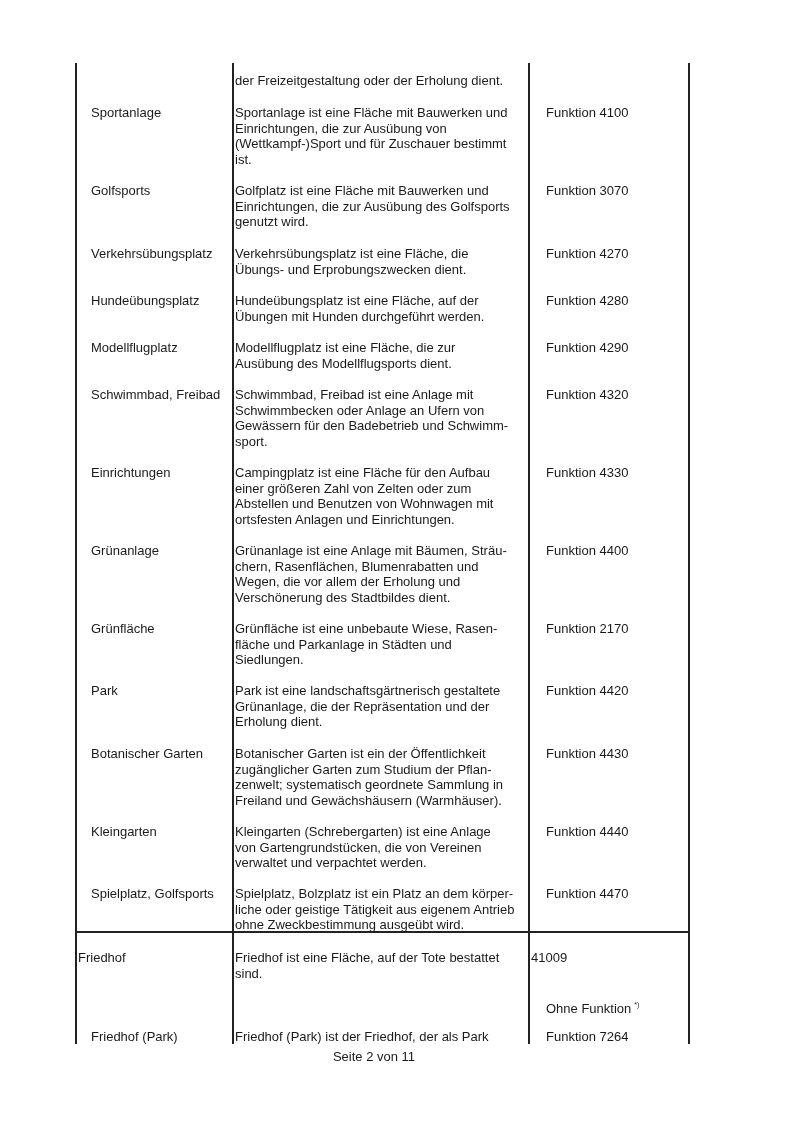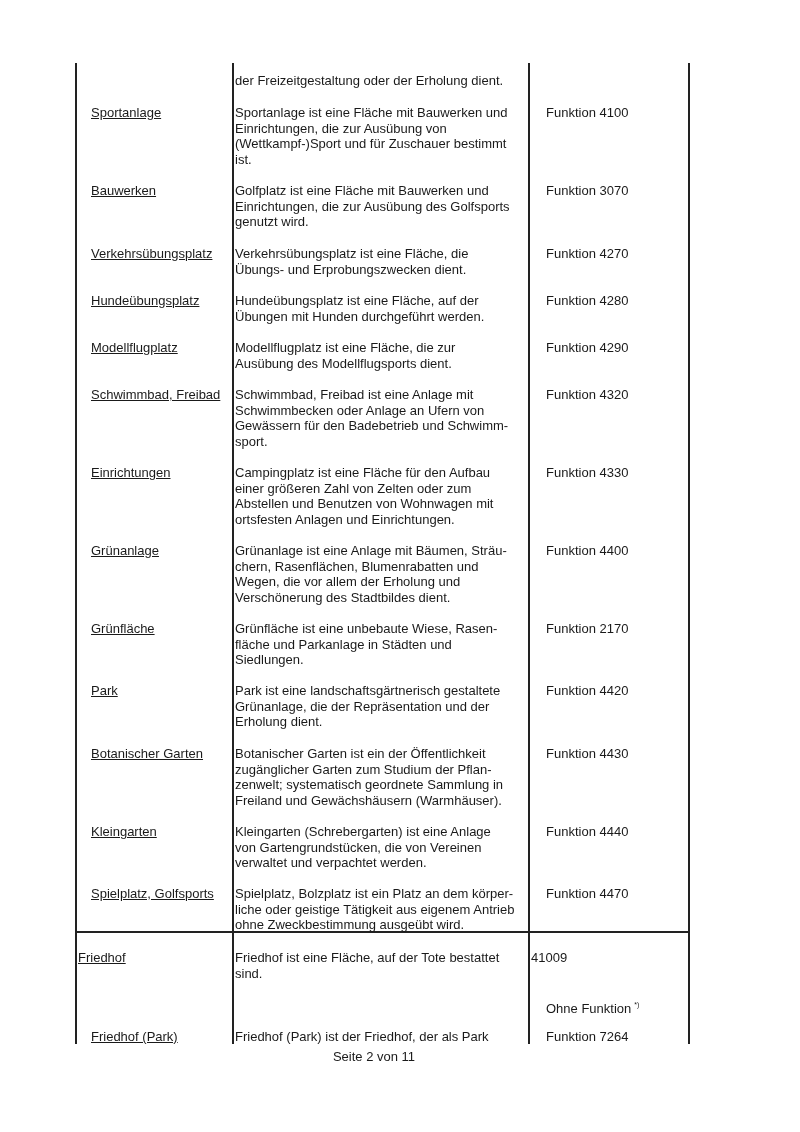--- a/index.html
+++ b/index.html
@@ -2,21 +2,21 @@
 <html><head>
 <meta charset="utf-8">
 <style>
   html, body { margin: 0; padding: 0; background: #ffffff; }
   body { width: 800px; height: 1132px; position: relative; overflow: hidden;
          font-family: "Liberation Sans", sans-serif; color: #1a1a1a; font-size: 13px; }
   .vline { position: absolute; background: #222; width: 1.5px; }
   .hline { position: absolute; background: #222; height: 1.6px; }
   .row { position: absolute; left: 0; width: 800px; }
   .cell { position: absolute; top: 9px; line-height: 15.6px; white-space: pre-line; }
-  .c-name { left: 91px; width: 140px; text-decoration: underline; }
+  .c-name { left: 91px; width: 140px; }
   .c-name.top { left: 78px; }
   .c-desc { left: 235px; width: 290px; }
   .c-code { left: 546px; width: 140px; }
   .c-code.top { left: 531px; }
   sup { font-size: 7px; vertical-align: 6px; margin-left: 3px; }
   .footer { position: absolute; top: 1049px; left: 0; width: 748px; text-align: center; font-size: 13px; }
 </style>
 </head>
 <body>
 
@@ -34,21 +34,21 @@
     </div>
     <div class="row" style="top: 96px;">
       <div class="cell c-name">Sportanlage</div>
       <div class="cell c-desc">Sportanlage ist eine Fläche mit Bauwerken und
 Einrichtungen, die zur Ausübung von
 (Wettkampf-)Sport und für Zuschauer bestimmt
 ist.</div>
       <div class="cell c-code"><span>Funktion 4100</span></div>
     </div>
     <div class="row" style="top: 174px;">
-      <div class="cell c-name">Bauwerken</div>
+      <div class="cell c-name">Golfsports</div>
       <div class="cell c-desc">Golfplatz ist eine Fläche mit Bauwerken und
 Einrichtungen, die zur Ausübung des Golfsports
 genutzt wird.</div>
       <div class="cell c-code"><span>Funktion 3070</span></div>
     </div>
     <div class="row" style="top: 237px;">
       <div class="cell c-name">Verkehrsübungsplatz</div>
       <div class="cell c-desc">Verkehrsübungsplatz ist eine Fläche, die
 Übungs- und Erprobungszwecken dient.</div>
       <div class="cell c-code"><span>Funktion 4270</span></div>

